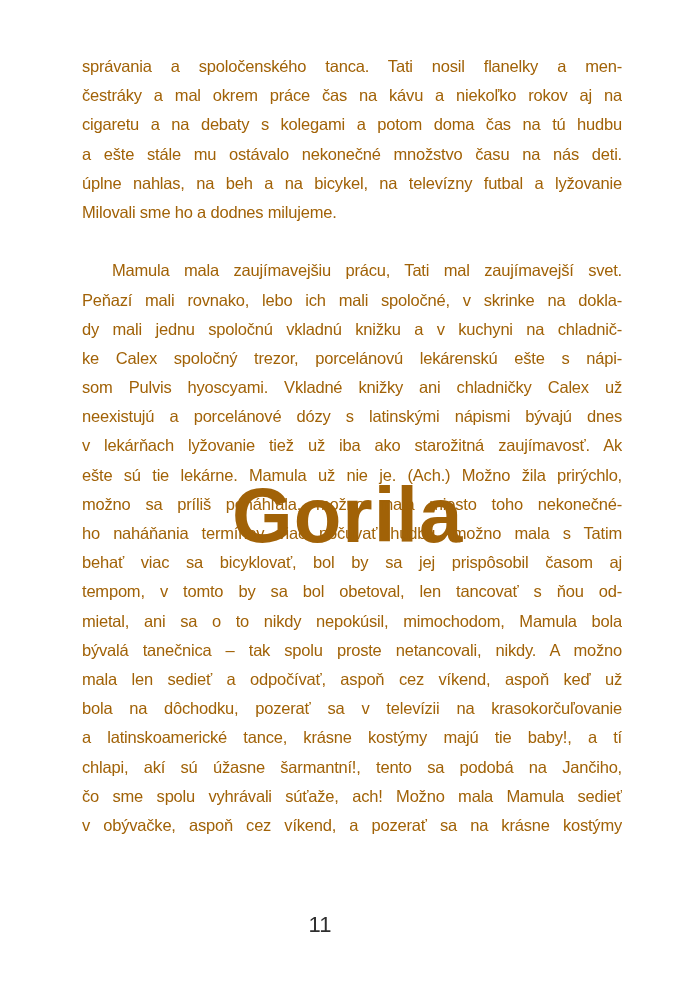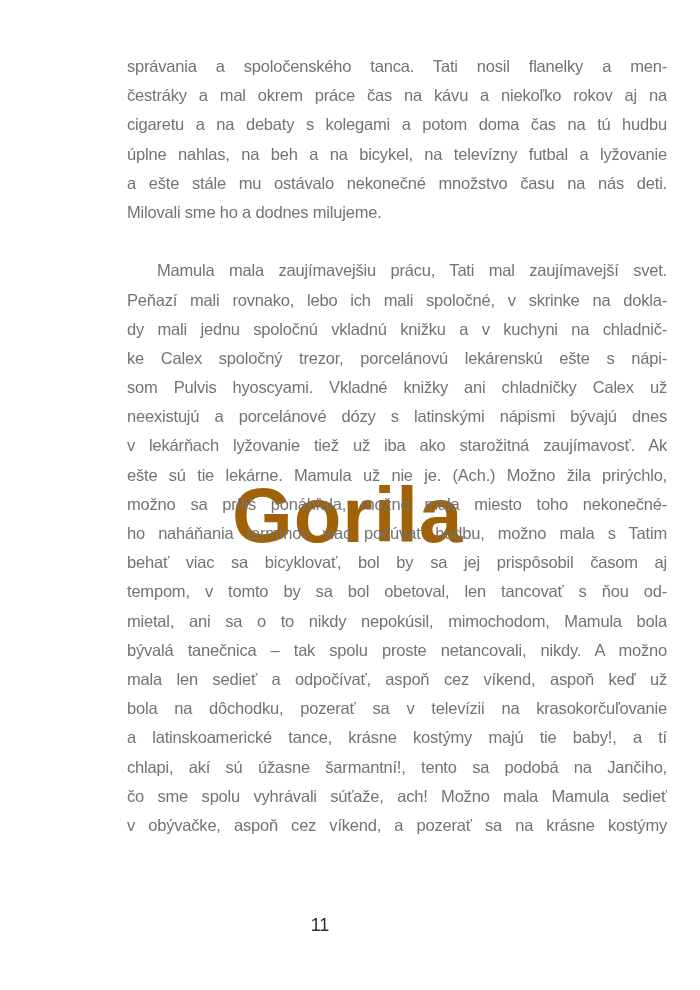--- a/index.html
+++ b/index.html
@@ -27,25 +27,24 @@
     color: #a16207;
     line-height: 1;
     user-select: none;
   }
   .text-column {
     position: absolute;
     left: 82px;
     top: 52px;
     width: 540px;
     z-index: 1;
-    color: #737373;
+    color: #a16207;
     font-size: 16.5px;
     line-height: 29.2px;
     letter-spacing: -0.2px;
-    margin-left: 45px;
   }
   .paragraph { margin: 0; }
   .paragraph + .paragraph { margin-top: 29.2px; }
   .line {
     height: 29.2px;
     overflow: hidden;
     text-align: justify;
     text-align-last: justify;
   }
   .line.first-indented { text-indent: 30px; }
@@ -53,39 +52,39 @@
     text-align: left;
     text-align-last: left;
   }
   .page-number {
     position: absolute;
     left: 0;
     top: 914px;
     width: 640px;
     z-index: 1;
     text-align: center;
-    font-size: 18px;
+    font-size: 22px;
     color: #2e2e2e;
     line-height: 22px;
   }
 </style>
 </head>
 <body>
 
 <div class="page">
 
   <div class="watermark">Gorila</div>
 
   <div class="text-column" id="text-column">
       <div class="paragraph">
         <div class="line">správania a spoločenského tanca. Tati nosil flanelky a men-</div>
         <div class="line">čestráky a mal okrem práce čas na kávu a niekoľko rokov aj na</div>
         <div class="line">cigaretu a na debaty s kolegami a potom doma čas na tú hudbu</div>
+        <div class="line">a ešte stále mu ostávalo nekonečné množstvo času na nás deti.</div>
         <div class="line">úplne nahlas, na beh a na bicykel, na televízny futbal a lyžovanie</div>
-        <div class="line">a ešte stále mu ostávalo nekonečné množstvo času na nás deti.</div>
         <div class="line para-end">Milovali sme ho a dodnes milujeme.</div>
       </div>
       <div class="paragraph">
         <div class="line first-indented">Mamula mala zaujímavejšiu prácu, Tati mal zaujímavejší svet.</div>
         <div class="line">Peňazí mali rovnako, lebo ich mali spoločné, v skrinke na dokla-</div>
         <div class="line">dy mali jednu spoločnú vkladnú knižku a v kuchyni na chladnič-</div>
         <div class="line">ke Calex spoločný trezor, porcelánovú lekárenskú ešte s nápi-</div>
         <div class="line">som Pulvis hyoscyami. Vkladné knižky ani chladničky Calex už</div>
         <div class="line">neexistujú a porcelánové dózy s latinskými nápismi bývajú dnes</div>
         <div class="line">v lekárňach lyžovanie tiež už iba ako starožitná zaujímavosť. Ak</div>

